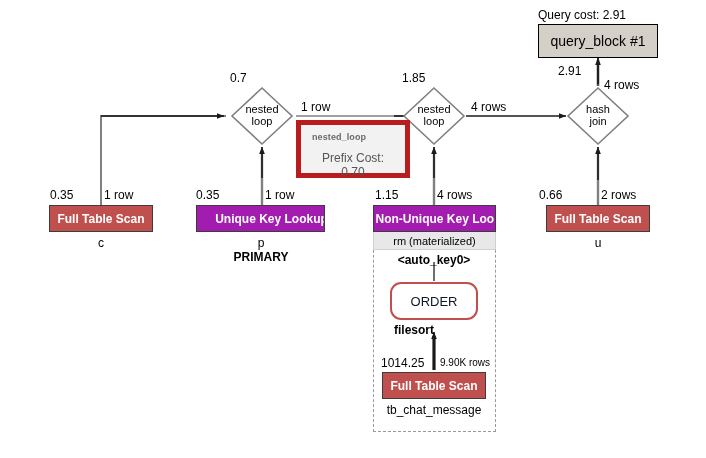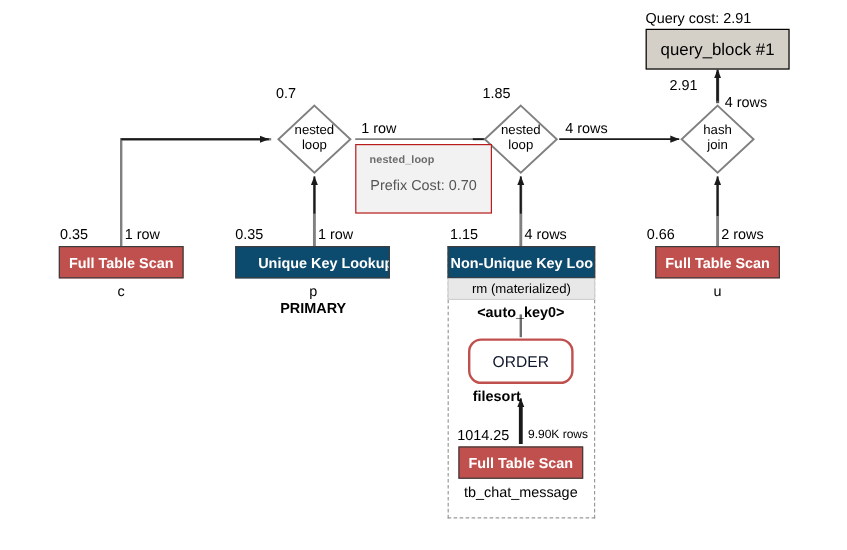--- a/index.html
+++ b/index.html
@@ -14,21 +14,21 @@
 
   
   .opbox{
     position:absolute;box-sizing:border-box;
     border:1px solid #3d3d3d;
     display:flex;align-items:center;justify-content:center;
     color:#ffffff;font-weight:bold;font-size:12px;
     white-space:nowrap;overflow:hidden;
   }
   .opbox.red{background:#c0504d;}
-  .opbox.green{background:#0c4a6e;padding-left:22px;}
+  .opbox.green{background:#a21caf;padding-left:22px;}
   .opbox.grey{
     background:#d4d0c8;color:#000000;border:1px solid #000000;
     font-weight:normal;font-size:14px;
   }
 
   
   .diamond{position:absolute;}
   .diamond .dlabel{
     position:absolute;left:0;top:0;width:100%;height:100%;
     display:flex;flex-direction:column;align-items:center;justify-content:center;
@@ -57,21 +57,21 @@
   .orderbox{
     position:absolute;box-sizing:border-box;
     border:2px solid #c0504d;border-radius:11px;background:#ffffff;
     display:flex;align-items:center;justify-content:center;
     font-size:13px;color:#0f172a;
   }
 
   
   .tooltip{
     position:absolute;box-sizing:border-box;
-    background:#f2f2f2;border:1px solid #b91c1c;
+    background:#f2f2f2;border:5px solid #b91c1c;
     padding:7px 11px 9px 11px;
   }
   .tooltip .tt-title{font-size:9px;font-weight:bold;color:#6b6b6b;letter-spacing:.1px;}
   .tooltip .tt-body{font-size:12px;color:#555555;margin-top:9px;text-align:center;}
 </style>
 </head>
 <body>
 
 <div id="stage">
 

